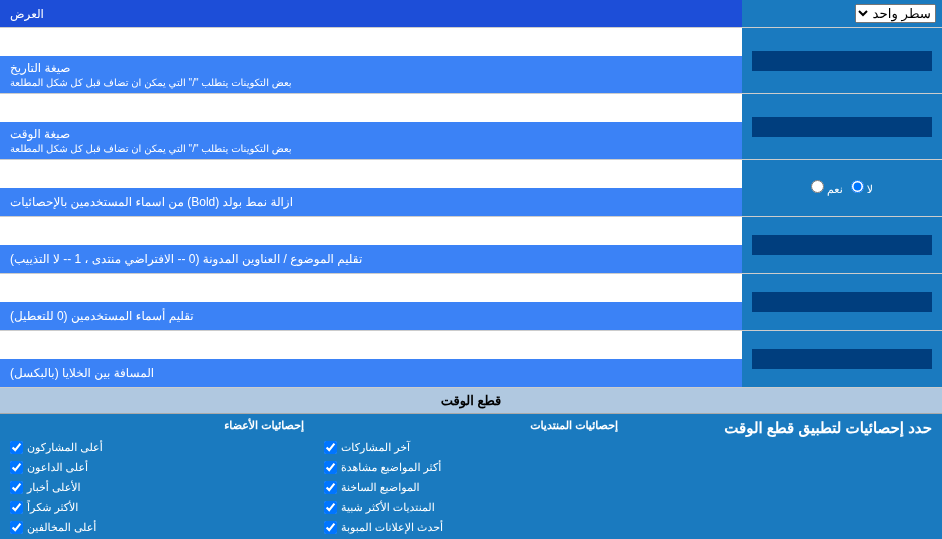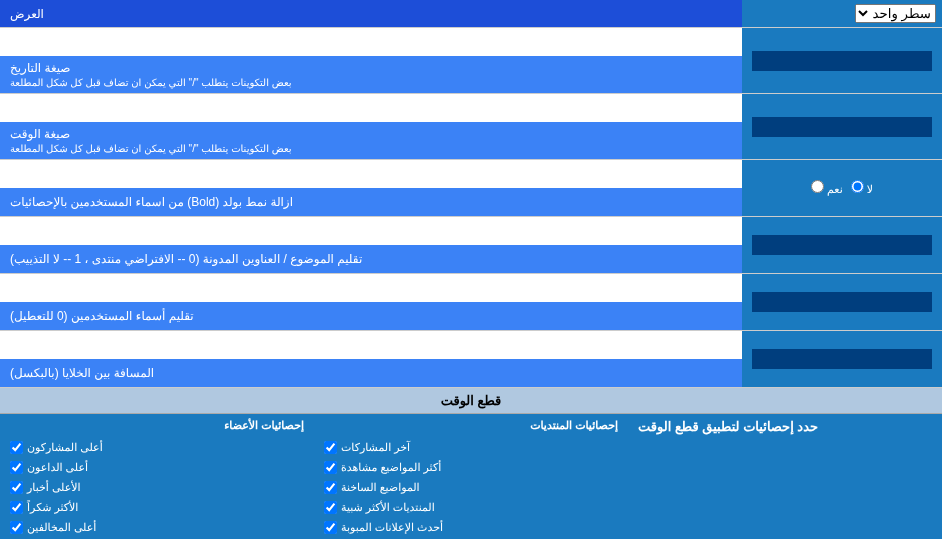--- a/index.html
+++ b/index.html
@@ -97,22 +97,22 @@
       margin: 0;
     }
     .checkbox-label-col {
       flex: 1;
       padding: 5px 10px;
       background: #1a7abf;
     }
     .checkbox-label-col .col-title {
       color: #fff;
       font-weight: bold;
-      font-size: 13px;
-      text-align: left;
+      font-size: 15px;
+      text-align: right;
     }
     .main-wrapper {
       width: 942px;
       overflow: hidden;
     }
     
     .top-row {
       display: flex;
       width: 100%;
       border-bottom: 1px solid #ccc;

